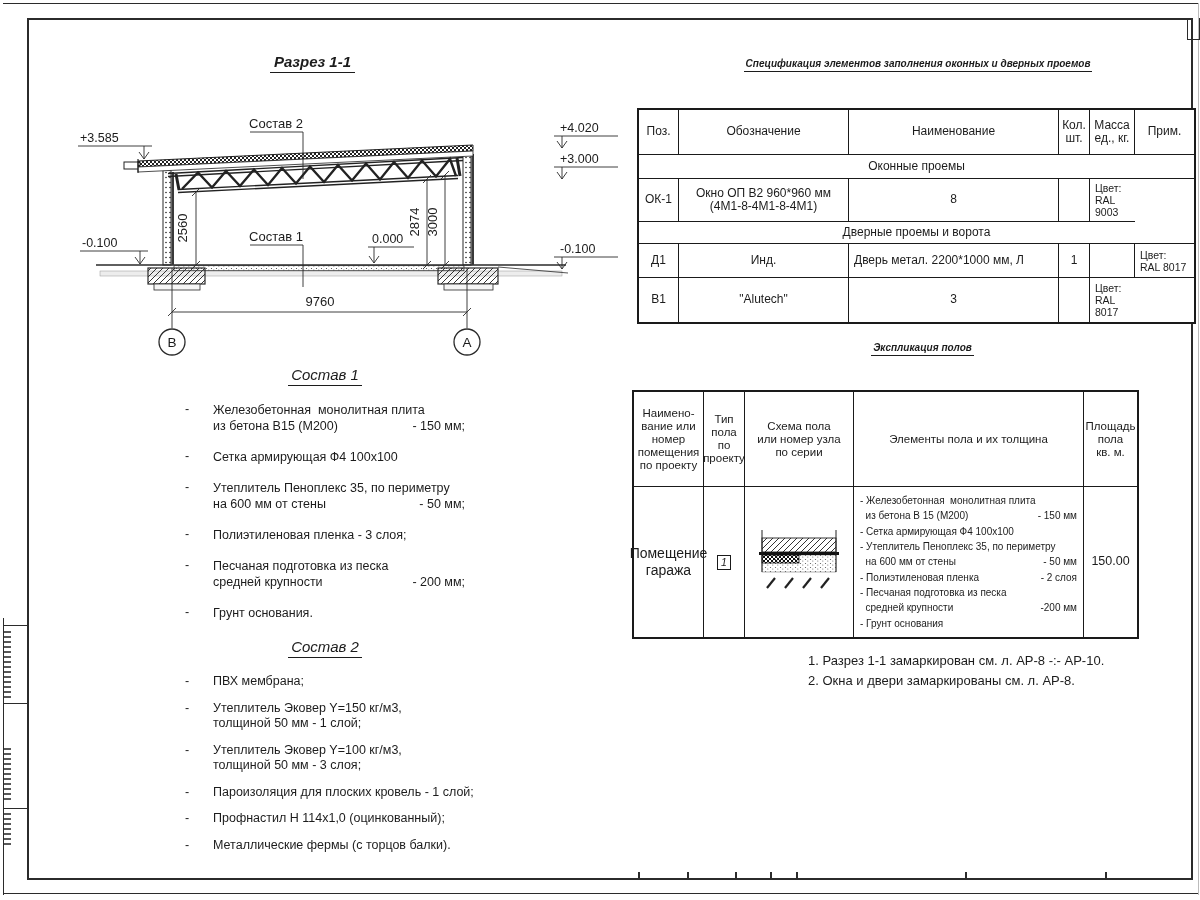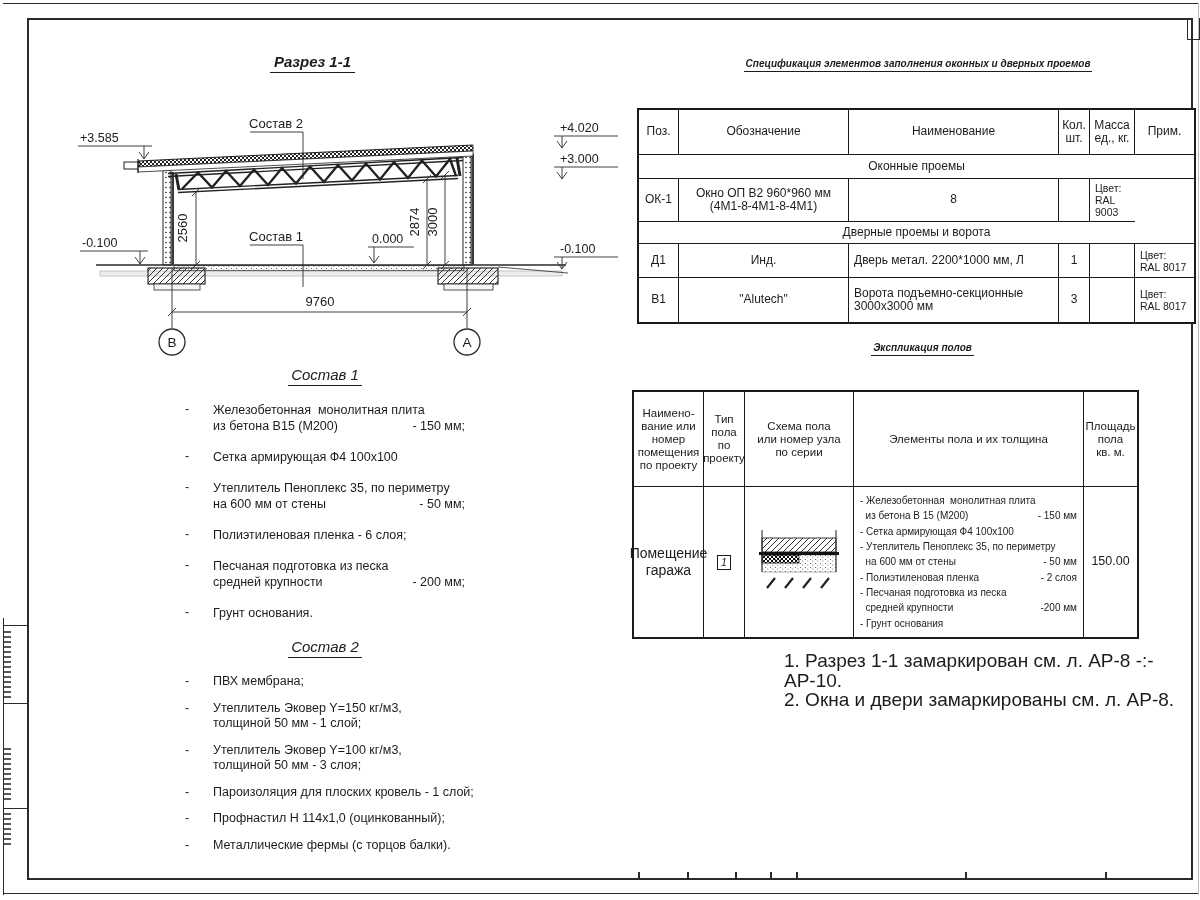--- a/index.html
+++ b/index.html
@@ -58,21 +58,21 @@
     grid-template-rows:95px 150px; }
   .fh { font-size:11.5px; line-height:13px; }
   .room { font-size:14px; line-height:17px; }
   .elcell { flex-direction:column; align-items:stretch; justify-content:center; padding:4px 6px; }
   .fln { display:flex; justify-content:space-between; white-space:pre;
          font-size:10px; line-height:15.3px; text-align:left; }
   .typebox { border:1.2px solid #1a1a1a; padding:0 3px; font-size:10.5px; font-style:italic; line-height:13px; }
   .area { font-size:12.5px; }
 
   
-  .notes { left:784px; top:651px; font-size:19px; line-height:19.5px; }
+  .notes { left:808px; top:651px; font-size:13px; line-height:19.5px; }
 
   svg text { font-family:"Liberation Sans", sans-serif; fill:#1c1c1c; }
 </style>
 </head>
 <body>
 
 <div class="abs outer-top"></div>
 <div class="abs outer-bottom"></div>
 <div class="abs outer-left"></div>
 <div class="abs outer-right"></div>
@@ -275,21 +275,21 @@
     <div class="li">
         <span class="dash">-</span>
       <div class="lines">
         <div class="ln"><span>Утеплитель Пеноплекс 35, по периметру</span><span></span></div>
         <div class="ln"><span>на 600 мм от стены</span><span>- 50 мм;</span></div>
       </div>
     </div>
     <div class="li">
         <span class="dash">-</span>
       <div class="lines">
-          <div class="ln"><span>Полиэтиленовая пленка - 6 слоя;</span><span></span></div>
+          <div class="ln"><span>Полиэтиленовая пленка - 3 слоя;</span><span></span></div>
         </div>
     </div>
     <div class="li">
         <span class="dash">-</span>
       <div class="lines">
         <div class="ln"><span>Песчаная подготовка из песка</span><span></span></div>
         <div class="ln"><span>средней крупности</span><span>- 200 мм;</span></div>
       </div>
     </div>
     <div class="li">
@@ -374,22 +374,20 @@
   <div class="c">Д1</div>
   <div class="c">Инд.</div>
   <div class="c cleft">Дверь метал. 2200*1000 мм, Л</div>
   <div class="c">1</div>
   <div class="c"></div>
   <div class="c nr cleft note">Цвет:
 RAL 8017</div>
 
   <div class="c nb">В1</div>
   <div class="c nb">"Alutech"</div>
-  <div class="c nb cleft">Ворота подъемно-секционные
-3000х3000 мм</div>
   <div class="c nb">3</div>
   <div class="c nb"></div>
   <div class="c nr nb cleft note">Цвет:
 RAL 8017</div>
 </div>
 
 <div class="abs tbl-title" style="left:800px; top:342px; width:245px;">
   <span>Экспликация полов</span>
 </div>
 

